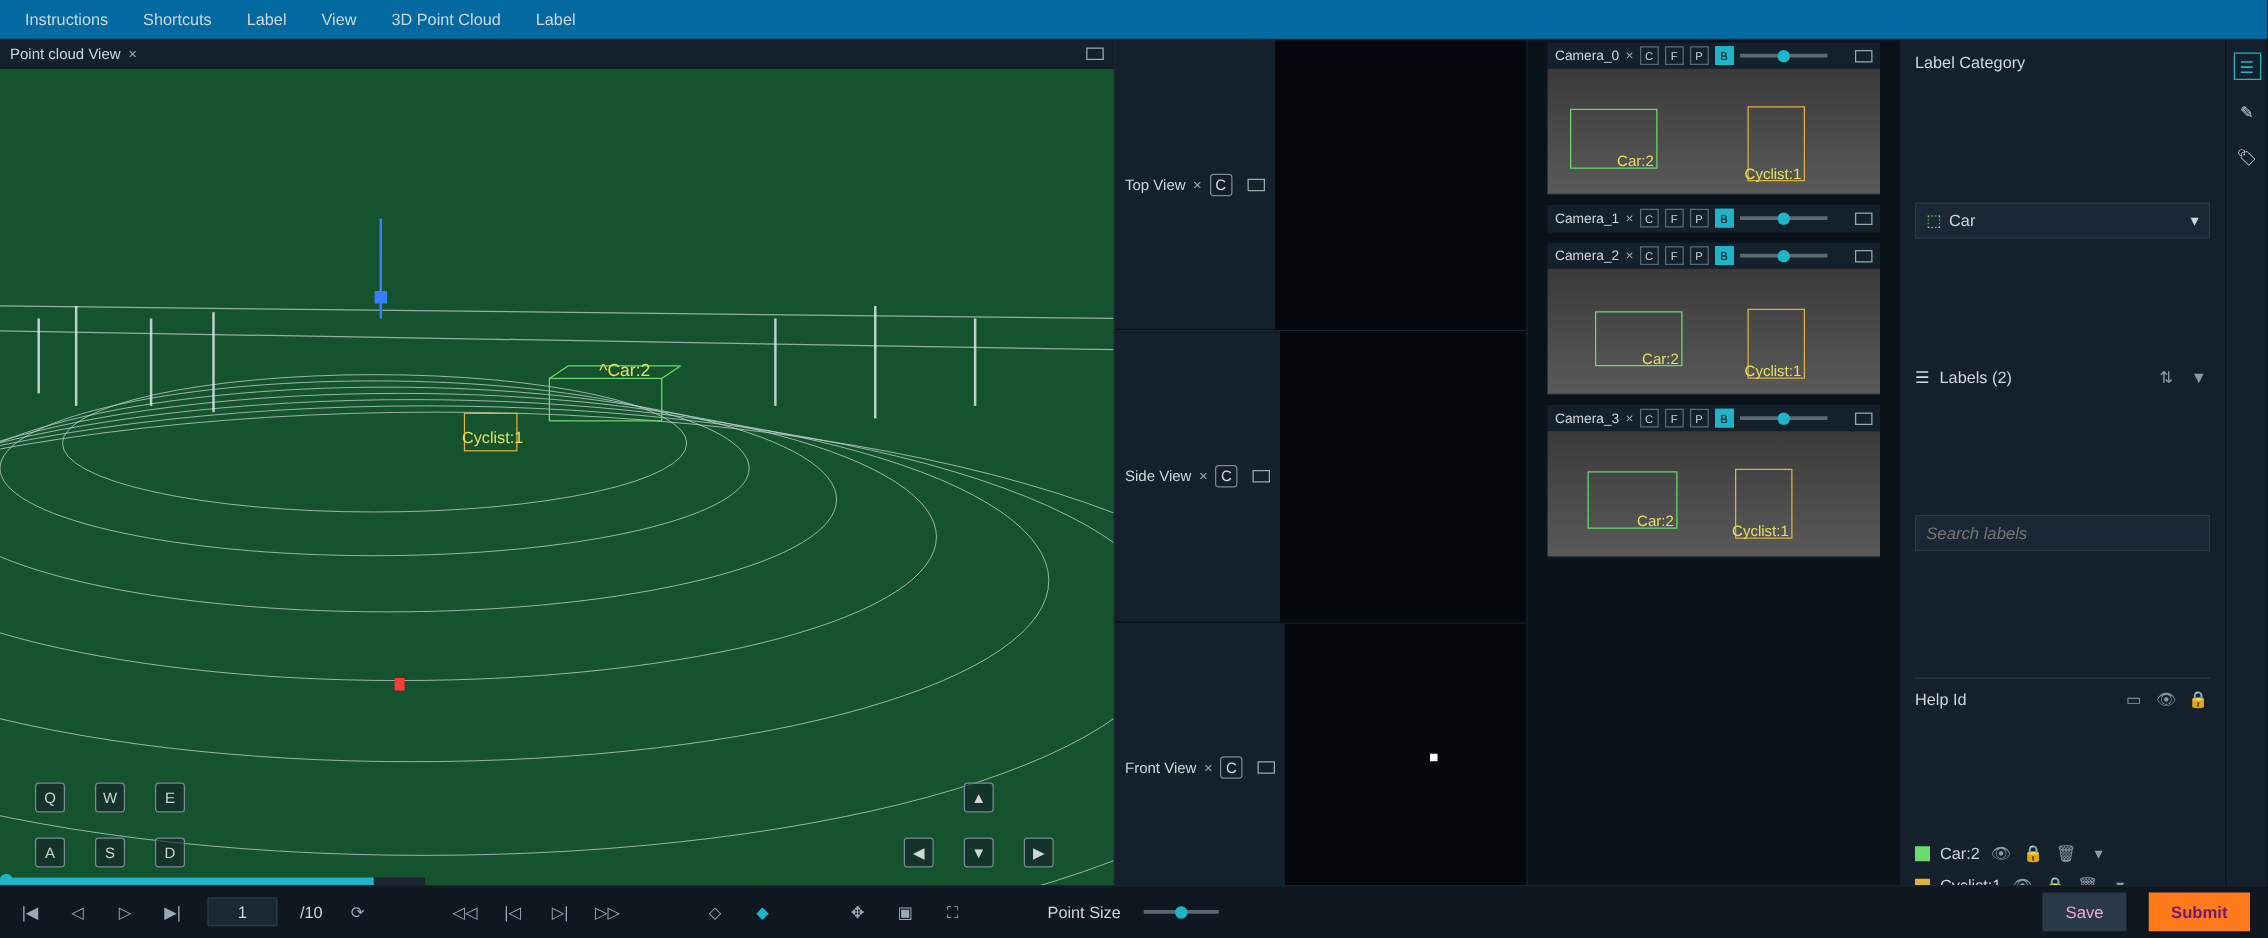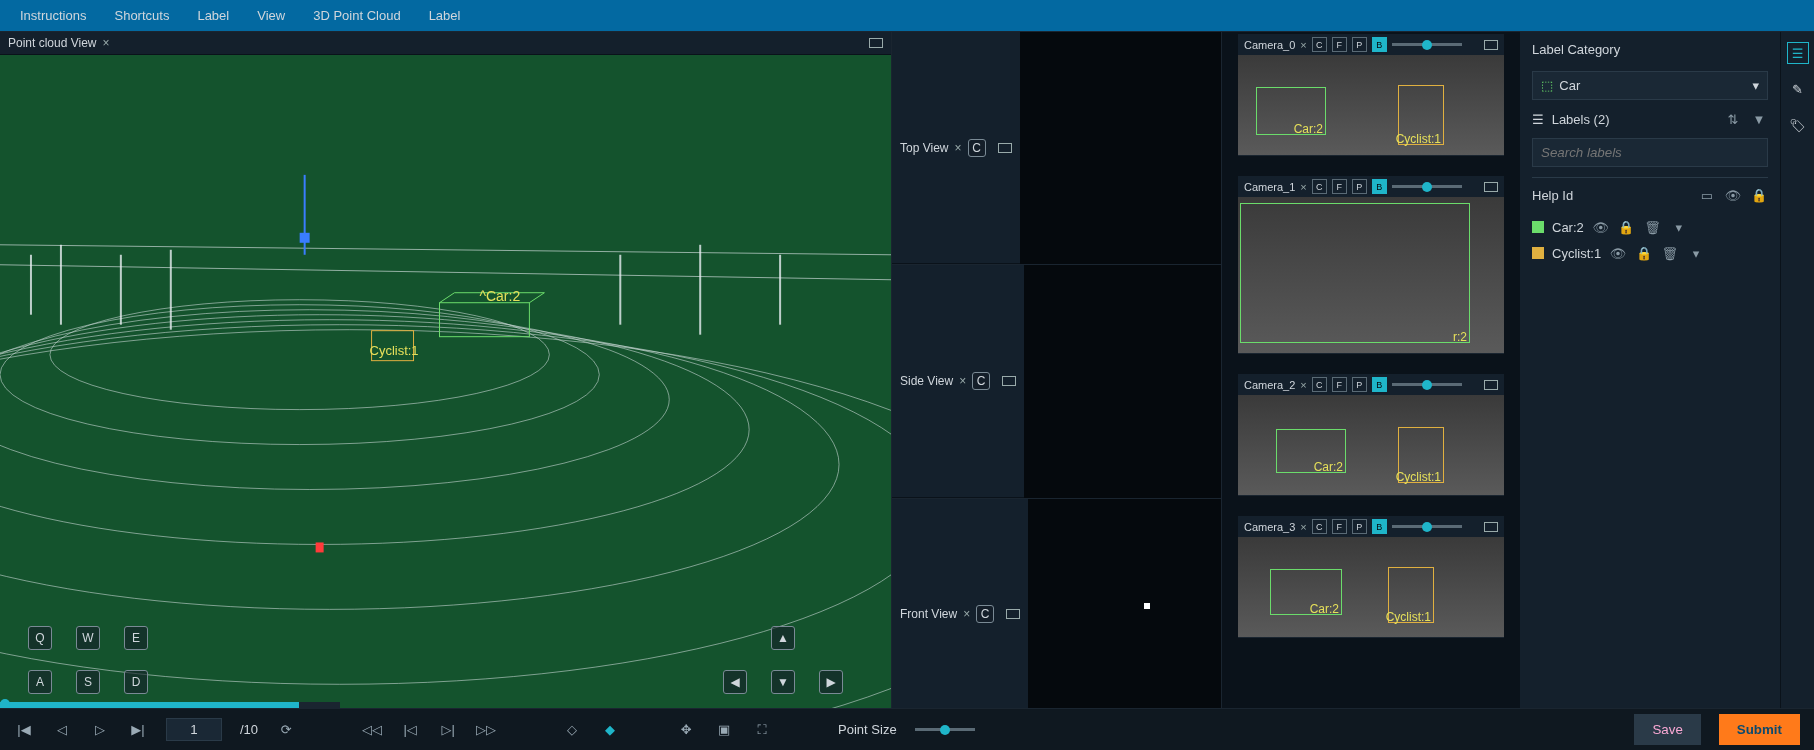--- a/index.html
+++ b/index.html
@@ -16,50 +16,50 @@
 .main-view { width:892px; display:flex; flex-direction:column; border-right:1px solid #1a2530; }
 .pointcloud-canvas { flex:1; background:#14532d; position:relative; overflow:hidden; }
 .pc-svg { position:absolute; inset:0; }
 .key-overlay { position:absolute; bottom:22px; left:28px; display:grid; grid-template-columns:repeat(3,44px); grid-template-rows:repeat(2,40px); gap:4px 4px; }
 .arrow-overlay { position:absolute; bottom:22px; right:28px; display:grid; grid-template-columns:repeat(3,44px); grid-template-rows:repeat(2,40px); gap:4px; }
 
 .ortho-col { width:330px; display:flex; flex-direction:column; border-right:1px solid #1a2530; }
 .ortho-panel { flex:1; border-bottom:1px solid #1a2530; display:flex; flex-direction:row; }
 .ortho-body { flex:1; background:#05090d; position:relative; }
 
-.cam-col { width:298px; display:flex; flex-direction:column; gap:20px; padding:2px 16px; overflow:hidden; }
+.cam-col { width:298px; display:flex; flex-direction:column; gap:8px; padding:2px 16px; overflow:hidden; }
 .cam-panel { border-bottom:1px solid #1a2530; }
 .cam-head { display:flex; align-items:center; gap:5px; padding:3px 6px; background:#14202c; font-size:11px; }
 .cam-head .mini { width:15px; height:15px; border:1px solid #5a6a75; display:flex; align-items:center; justify-content:center; font-size:9px; cursor:pointer; }
 .cam-head .mini.active { background:#1fb5c9; border-color:#1fb5c9; color:#05090d; }
 .cam-head .slider { width:70px; }
 .cam-img { height:100px; background:linear-gradient(#3a3a3a,#5a5a5a); position:relative; overflow:hidden; }
 .cam-img.tall { height:156px; }
 .bbox { position:absolute; border:1.5px solid; font-size:12px; }
 .bbox.car { border-color:#6bdc6b; color:#e6e05a; }
 .bbox.cyc { border-color:#e0b040; color:#e6e05a; }
 .bbox span { position:absolute; bottom:-2px; right:2px; }
 
-.side-col { width:260px; background:#14202c; padding:10px 12px; display:flex; flex-direction:column; gap:10px; }
+.side-col { width:260px; background:#14202c; padding:10px 12px; display:flex; flex-direction:column; gap:10px;justify-content:space-between; }
 .side-title { font-size:13px; margin-bottom:4px; }
 .select { background:#1a2835; border:1px solid #2a3a48; padding:6px 8px; display:flex; align-items:center; gap:6px; cursor:pointer; }
 .chev { margin-left:auto; }
 .row { display:flex; align-items:center; gap:8px; }
 .row .grow { flex:1; }
 .search { background:#1a2835; border:1px solid #2a3a48; padding:6px 8px; color:#7a8a95;font-style:italic; }
 .label-item { display:flex; align-items:center; gap:8px; padding:4px 0; }
 .swatch { width:12px; height:12px; }
 .icon-btn { width:18px; height:18px; display:flex; align-items:center; justify-content:center; cursor:pointer; color:#8a9aa5; }
 .rail { width:34px; background:#14202c; display:flex; flex-direction:column; align-items:center; gap:14px; padding:10px 0; border-left:1px solid #0a121a; }
 .rail-btn { width:22px; height:22px; display:flex; align-items:center; justify-content:center; cursor:pointer; border:1px solid transparent; }
 .rail-btn.active { border-color:#1fb5c9; color:#1fb5c9; }
 
 .footer { position:absolute; bottom:0; left:0; right:0; height:42px; background:#0f1820; border-top:1px solid #1a2530; display:flex; align-items:center; padding:0 14px; gap:18px; }
 .footer .btn { padding:8px 18px; background:#2a3a48; border:none; color:#f9a8d4; cursor:pointer; }
-.footer .btn.primary { background:#ff7a1a; color:#0c4a6e; font-weight:600; }
+.footer .btn.primary { background:#ff7a1a; color:#701a75; font-weight:600; }
 .play-seek { position:absolute; bottom:42px; left:0; width:340px; height:6px; background:#1a2530; }
 .play-seek .prog { width:88%; height:100%; background:#1fb5c9; }
 .play-seek .thumb { position:absolute; top:-3px; left:0; width:10px; height:10px; border-radius:50%; background:#1fb5c9; }
 .ficon { width:20px; height:20px; display:flex; align-items:center; justify-content:center; cursor:pointer; color:#9aaab5; }
 .frame-input { width:56px; background:#1a2835; border:1px solid #2a3a48; color:#d0d6dc; text-align:center; padding:3px; }
 input[type=range]{ -webkit-appearance:none; height:3px; background:#5a6a75; }
 input[type=range]::-webkit-slider-thumb{ -webkit-appearance:none; width:10px; height:10px; border-radius:50%; background:#1fb5c9; }
 .dot { position:absolute; width:6px; height:6px; }
 </style>
 </head>
@@ -207,25 +207,20 @@
         <div class="cam-head">
           <span>Camera_1</span>
           <span class="close-x">×</span>
   <span class="mini">C</span>
   <span class="mini">F</span>
   <span class="mini">P</span>
   <span class="mini active">B</span>
   <input type="range" class="slider" value="50" style="">
   <span style="flex:1"></span>
           <span class="max-icon"></span>
-        </div>
-        <div class="cam-img tall">
-          <div class="bbox car" style="left: 2px; top: 6px; width: 230px; height: 140px;">
-            <span>r:2</span>
-          </div>
         </div>
       </div>
       <div class="cam-panel">
         <div class="cam-head">
           <span>Camera_2</span>
           <span class="close-x">×</span>
   <span class="mini">C</span>
   <span class="mini">F</span>
   <span class="mini">P</span>
   <span class="mini active">B</span>

